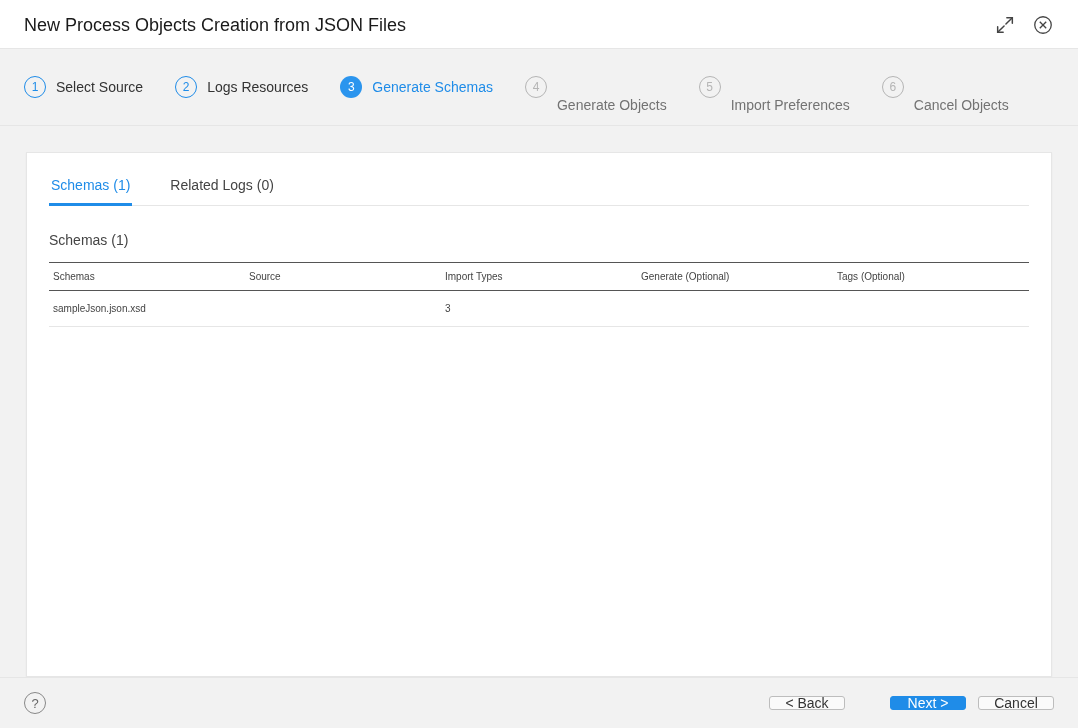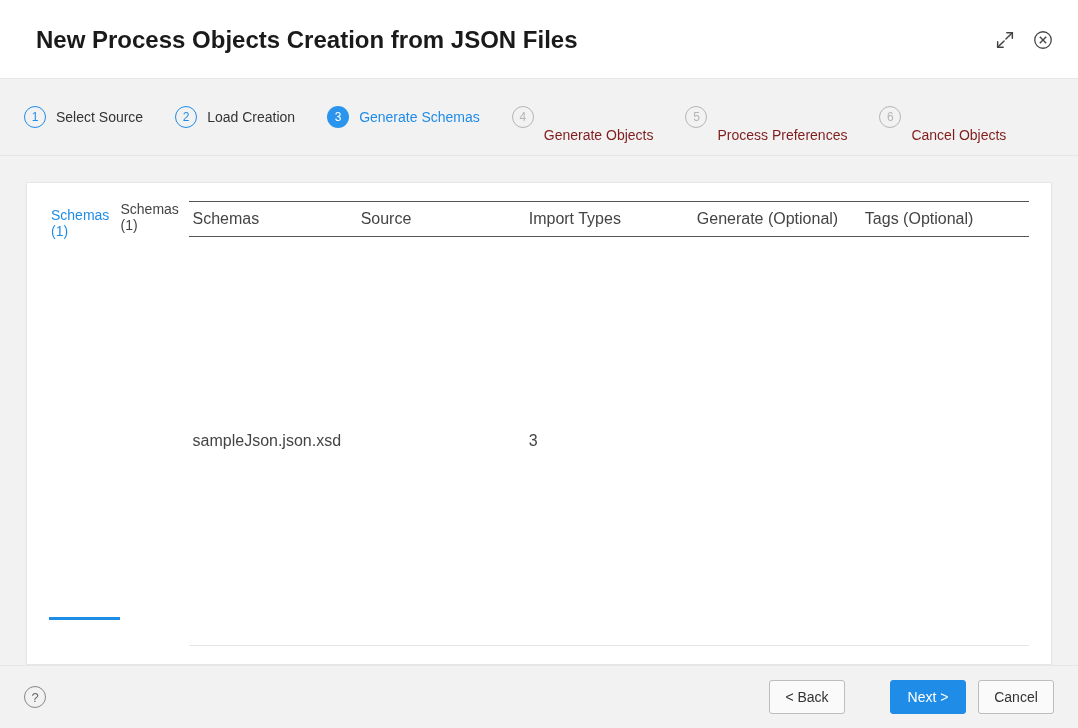--- a/index.html
+++ b/index.html
@@ -29,23 +29,23 @@
 
   
   .title-bar{
     display:flex;
     align-items:center;
     justify-content:space-between;
     padding:14px 24px 12px 24px;
     border-bottom:1px solid #e6e6e6;
   }
   .title-bar h1{
-    font-size:24px;
-    font-weight:700;
-    margin:12px;
+    font-size:18px;
+    font-weight:400;
+    margin:0;
     color:#1a1a1a;
   }
   .title-actions{display:flex;align-items:center;gap:16px;}
   .icon-btn{
     width:22px;height:22px;
     display:inline-flex;align-items:center;justify-content:center;
     cursor:pointer;
     color:#444;
   }
   .icon-btn svg{width:100%;height:100%;}
@@ -81,38 +81,38 @@
     background:var(--accent-circle);
     color:#fff;
     border:none;
   }
   .step.current .step-label{color:var(--accent);}
   .step.future .step-circle{
     border:1.5px solid var(--step-muted);
     color:var(--step-muted);
     background:transparent;
   }
-  .step.future .step-label{color:#7f1d1d;margin-top:36px;}
+  .step.future .step-label{color:#737373;margin-top:36px;}
 
   
   .main-wrap{
     flex:1;
     background:var(--bg);
     padding:26px 26px 0 26px;
     display:flex;
     overflow:hidden;
   }
   .card{
     flex:1;
     background:var(--white);
     border:1px solid #e6e6e6;
     box-shadow:0 1px 2px rgba(0,0,0,0.04);
     padding:18px 22px;
     display:flex;
-    flex-direction:row;
+    flex-direction:column;
   }
 
   
   .tabs{
     display:flex;
     gap:36px;
     border-bottom:1px solid #e6e6e6;
     margin-bottom:26px;
   }
   .tab{
@@ -136,21 +136,21 @@
   .section-title{
     font-size:14px;
     color:#444;
     margin:0 0 14px 0;
   }
 
   
   .table{
     width:100%;
     border-collapse:collapse;
-    font-size:16px;
+    font-size:10px;
   }
   .table thead th{
     text-align:left;
     font-weight:400;
     color:#444;
     padding:8px 4px;
     border-top:1.5px solid #555;
     border-bottom:1.5px solid #555;
   }
   .table tbody td{
@@ -170,21 +170,21 @@
   }
   .help-btn{
     width:22px;height:22px;border:1.5px solid #888;border-radius:50%;
     display:inline-flex;align-items:center;justify-content:center;
     color:#666;font-size:13px;cursor:pointer;
     background:transparent;
   }
   .footer-actions{display:flex;gap:12px;}
   .btn{
     min-width:76px;
-    height:34px;
+    height:14px;
     padding:0 14px;
     font-size:14px;
     border-radius:3px;
     border:1px solid #bdbdbd;
     background:#fafafa;
     color:#333;
     cursor:pointer;
     display:inline-flex;align-items:center;justify-content:center;
   }
   .btn.primary{
@@ -218,45 +218,46 @@
   </div>
 </div>
 
 <div class="stepper">
   <div class="step done">
     <span class="step-circle">1</span>
     <span class="step-label">Select Source</span>
   </div>
   <div class="step done">
     <span class="step-circle">2</span>
-    <span class="step-label">Load Creation</span>
+    <span class="step-label">Logs Resources</span>
   </div>
   <div class="step current">
     <span class="step-circle">3</span>
     <span class="step-label">Generate Schemas</span>
   </div>
   <div class="step future">
     <span class="step-circle">4</span>
     <span class="step-label">Generate Objects</span>
   </div>
   <div class="step future">
     <span class="step-circle">5</span>
-    <span class="step-label">Process Preferences</span>
+    <span class="step-label">Import Preferences</span>
   </div>
   <div class="step future">
     <span class="step-circle">6</span>
     <span class="step-label">Cancel Objects</span>
   </div>
 </div>
 
 <div class="main-wrap">
   <div class="card">
 
     <div class="tabs">
       <div class="tab active">Schemas (1)</div>
+      <div class="tab">Related Logs (0)</div>
     </div>
 
     <p class="section-title">Schemas (1)</p>
 
     <table class="table">
       <colgroup>
         <col style="width:20%">
         <col style="width:20%">
         <col style="width:20%">
         <col style="width:20%">

